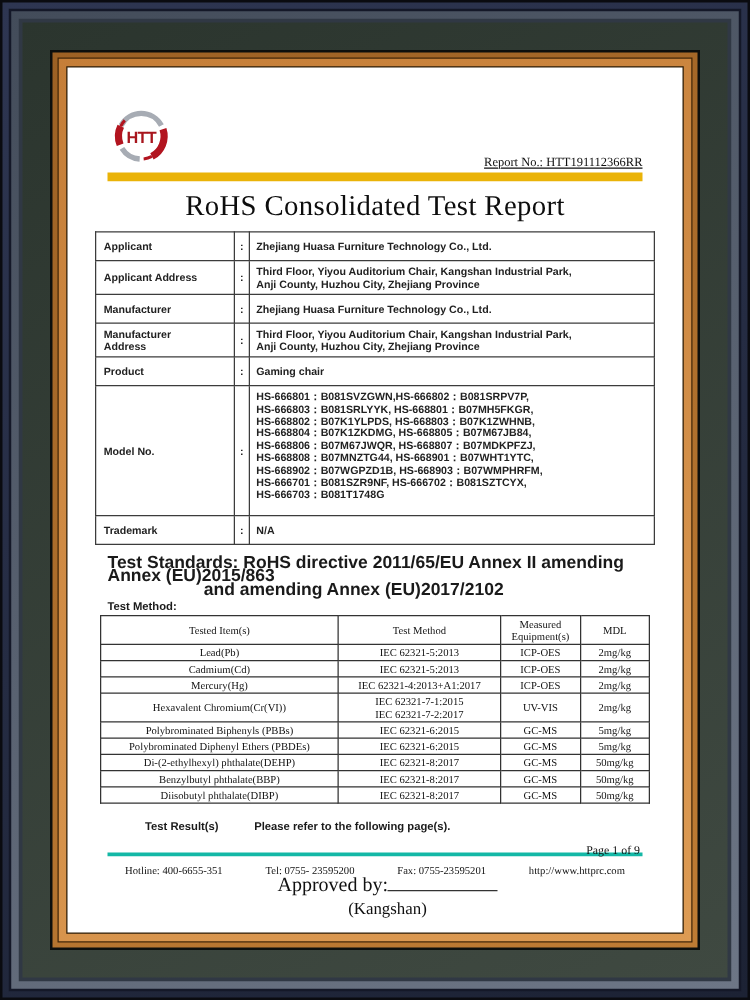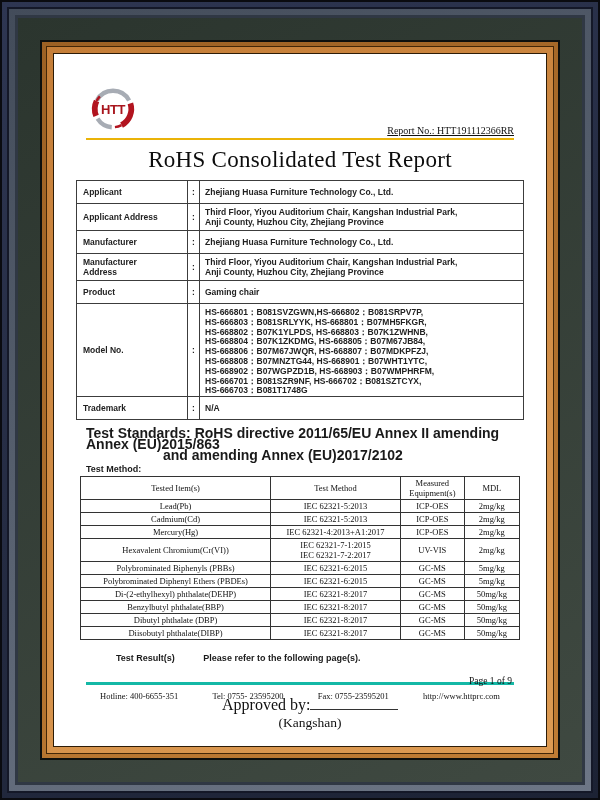--- a/index.html
+++ b/index.html
@@ -12,39 +12,39 @@
   .f5{padding:3px;background:#303844;}
   .f6{padding:22px;background:linear-gradient(155deg,#2b352e,#3f4941);}
   .f7{padding:2px;background:#0d0f0d;}
   .f8{padding:4px;background:linear-gradient(155deg,#9d6124,#bf7c34);}
   .f9{padding:1px;background:#432708;}
   .f10{padding:6px;background:linear-gradient(155deg,#c57e38,#dd9b53);}
   .f11{padding:1px;background:#2d1c07;}
   .page{background:#ffffff;height:100%;box-sizing:border-box;position:relative;
         font-family:"Liberation Sans",sans-serif;color:#1c1c1c;}
 
-  .header{margin:0 32px;height:84px;border-bottom:2px solid #eab308;position:relative;}
+  .header{margin:0 32px;height:84px;border-bottom:7px solid #eab308;position:relative;}
   .logo{position:absolute;left:2px;top:31px;width:50px;height:48px;}
   .logo svg{width:100%;height:100%;display:block;}
   .logo-text{position:absolute;inset:0;display:flex;align-items:center;justify-content:center;
              font-weight:bold;font-size:13px;color:#a8151d;letter-spacing:-0.5px;padding-top:1px;}
   .report-no{position:absolute;right:0;bottom:2px;font-family:"Liberation Serif",serif;
              font-size:10px;color:#111;text-decoration:underline;}
 
   .title{text-align:center;font-family:"Liberation Serif",serif;font-size:23px;color:#0d0d0d;
          margin-top:7px;letter-spacing:0.3px;}
 
   table.info{width:448px;margin:7px auto 0;border-collapse:collapse;font-size:8.5px;
              font-weight:bold;color:#222;}
   table.info td{border:1px solid #3c3c3c;padding:3px 5px;line-height:10px;
                 vertical-align:middle;white-space:pre-line;}
   table.info td.lbl{width:99px;padding-left:6px;}
   table.info td.cln{width:9px;text-align:center;padding:3px 1px;}
   table.info tr.single td{height:16px;}
-  table.info tr.model td.val{line-height:9.8px;padding-top:4px;padding-bottom:0;}
+  table.info tr.model td.val{line-height:9.8px;padding-top:4px;padding-bottom:11px;}
 
   .standards{margin:8px 32px 0;font-size:14px;font-weight:bold;line-height:11px;color:#1a1a1a;}
   .std2{padding-left:77px;}
   .method-label{margin:3px 32px 0;font-size:9px;font-weight:bold;color:#1a1a1a;}
 
   table.method{width:440px;margin:2px auto 0;border-collapse:collapse;
                font-family:"Liberation Serif",serif;font-size:8.5px;color:#111;text-align:center;}
   table.method th,table.method td{border:1px solid #333;padding:1px 2px;line-height:10px;
                font-weight:normal;vertical-align:middle;white-space:pre-line;}
   table.method col.c1{width:43.3%;} table.method col.c2{width:29.6%;}
@@ -218,26 +218,20 @@
         <td>GC-MS</td>
         <td>50mg/kg</td>
       </tr>
       <tr>
         <td>Benzylbutyl phthalate(BBP)</td>
         <td>IEC 62321-8:2017</td>
         <td>GC-MS</td>
         <td>50mg/kg</td>
       </tr>
       <tr>
-        <td>Dibutyl phthalate (DBP)</td>
-        <td>IEC 62321-8:2017</td>
-        <td>GC-MS</td>
-        <td>50mg/kg</td>
-      </tr>
-      <tr>
         <td>Diisobutyl phthalate(DIBP)</td>
         <td>IEC 62321-8:2017</td>
         <td>GC-MS</td>
         <td>50mg/kg</td>
       </tr>
     </tbody>
   </table>
 
   <div class="result-row">
     <span>Test Result(s)</span>

